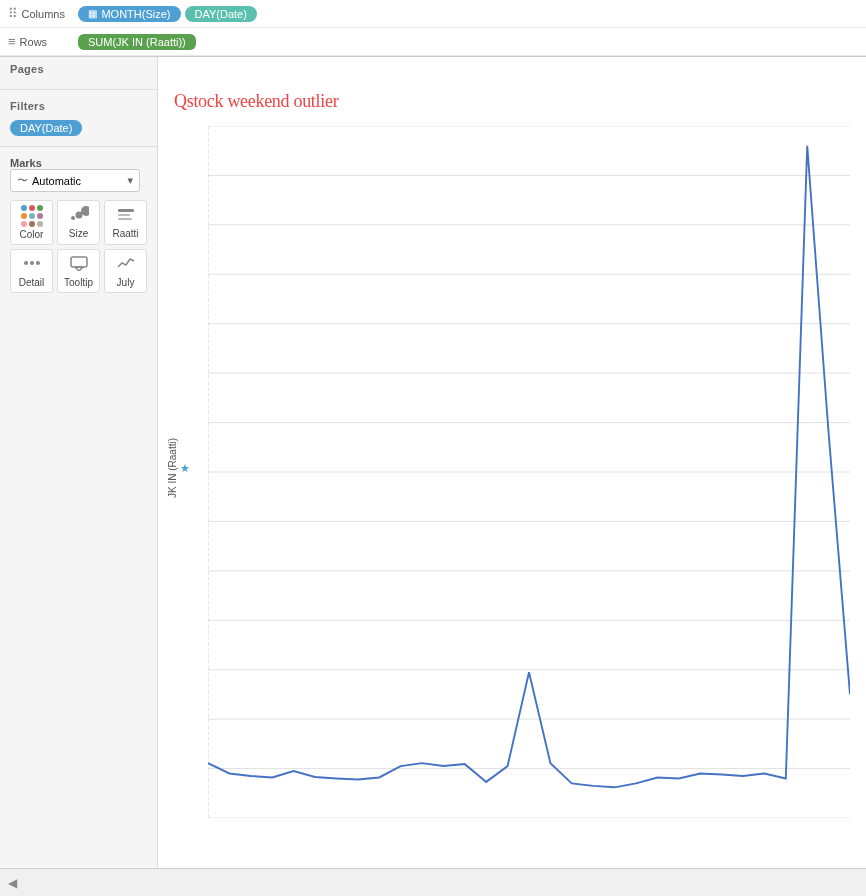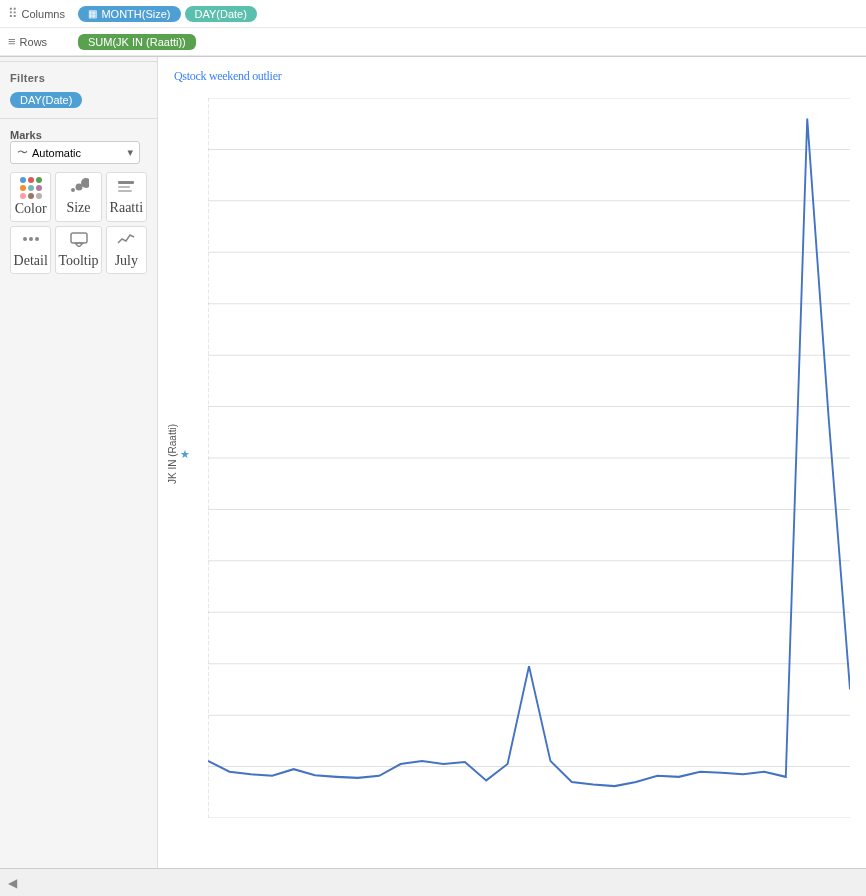--- a/index.html
+++ b/index.html
@@ -20,27 +20,27 @@
     .sidebar-section { padding: 6px 10px; }
     .sidebar-section-title { font-size: 11px; color: #666; font-weight: 600; margin-bottom: 4px; letter-spacing: 0.3px; }
     .sidebar-filter-pill { background: #4e9fd4; color: #fff; border-radius: 12px; padding: 2px 10px; font-size: 11px; display: inline-block; margin-top: 4px; }
 
     .marks-section { padding: 6px 10px; }
     .marks-title { font-size: 11px; color: #555; font-weight: 600; }
     .marks-dropdown { display: flex; align-items: center; gap: 4px; border: 1px solid #ccc; border-radius: 3px; padding: 3px 6px; background: #fff; font-size: 11px; cursor: pointer; width: 130px; justify-content: space-between; }
     .marks-grid { display: grid; grid-template-columns: repeat(3, 1fr); gap: 4px; margin-top: 8px; }
     .marks-item { display: flex; flex-direction: column; align-items: center; justify-content: center; border: 1px solid #ddd; border-radius: 3px; padding: 4px 2px; background: #fff; cursor: pointer; min-height: 44px; }
     .marks-item-icon { font-size: 16px; margin-bottom: 2px; }
-    .marks-item-label { font-size: 14px; color: #444; font-family: Liberation Serif, serif; }
+    .marks-item-label { font-size: 10px; color: #444; }
 
     .color-dots { display: grid; grid-template-columns: repeat(3, 6px); gap: 2px; }
     .dot { width: 6px; height: 6px; border-radius: 50%; }
 
     .chart-area { flex: 1; background: #fff; display: flex; flex-direction: column; overflow: hidden; }
-    .chart-title { font-size: 12px; color: #3b82f6; font-weight: 400; padding: 12px 16px 6px 16px; font-family: Georgia, serif; letter-spacing: -0.3px; }
+    .chart-title { font-size: 18px; color: #ef4444; font-weight: 400; padding: 12px 16px 6px 16px; font-family: Georgia, serif; letter-spacing: -0.3px; margin-top: 22px; }
     .chart-wrapper { flex: 1; position: relative; padding: 8px 16px 50px 50px; }
 
     .bottom-bar { background: #f0f0f0; border-top: 1px solid #ccc; height: 28px; display: flex; align-items: center; padding: 0 8px; }
     .bottom-arrow { color: #888; font-size: 12px; cursor: pointer; }
 
     .divider-line { border: none; border-top: 1px solid #ddd; margin: 4px 0; }
   </style>
 </head>
 <body>
 
@@ -69,20 +69,23 @@
       <span class="pill pill-green">
         <span>SUM(JK IN (Raatti))</span>
       </span>
     </div>
   </div>
 </div>
 
 <div class="main-area">
 
   <div class="sidebar">
+    <div class="sidebar-section">
+      <div class="sidebar-section-title">Pages</div>
+    </div>
     <hr class="divider-line">
     <div class="sidebar-section">
       <div class="sidebar-section-title">Filters</div>
       <div class="sidebar-filter-pill">DAY(Date)</div>
     </div>
     <hr class="divider-line">
     <div class="marks-section">
       <div class="marks-title">Marks</div>
       <div class="marks-dropdown">
         <span style="display:flex;align-items:center;gap:4px;">

